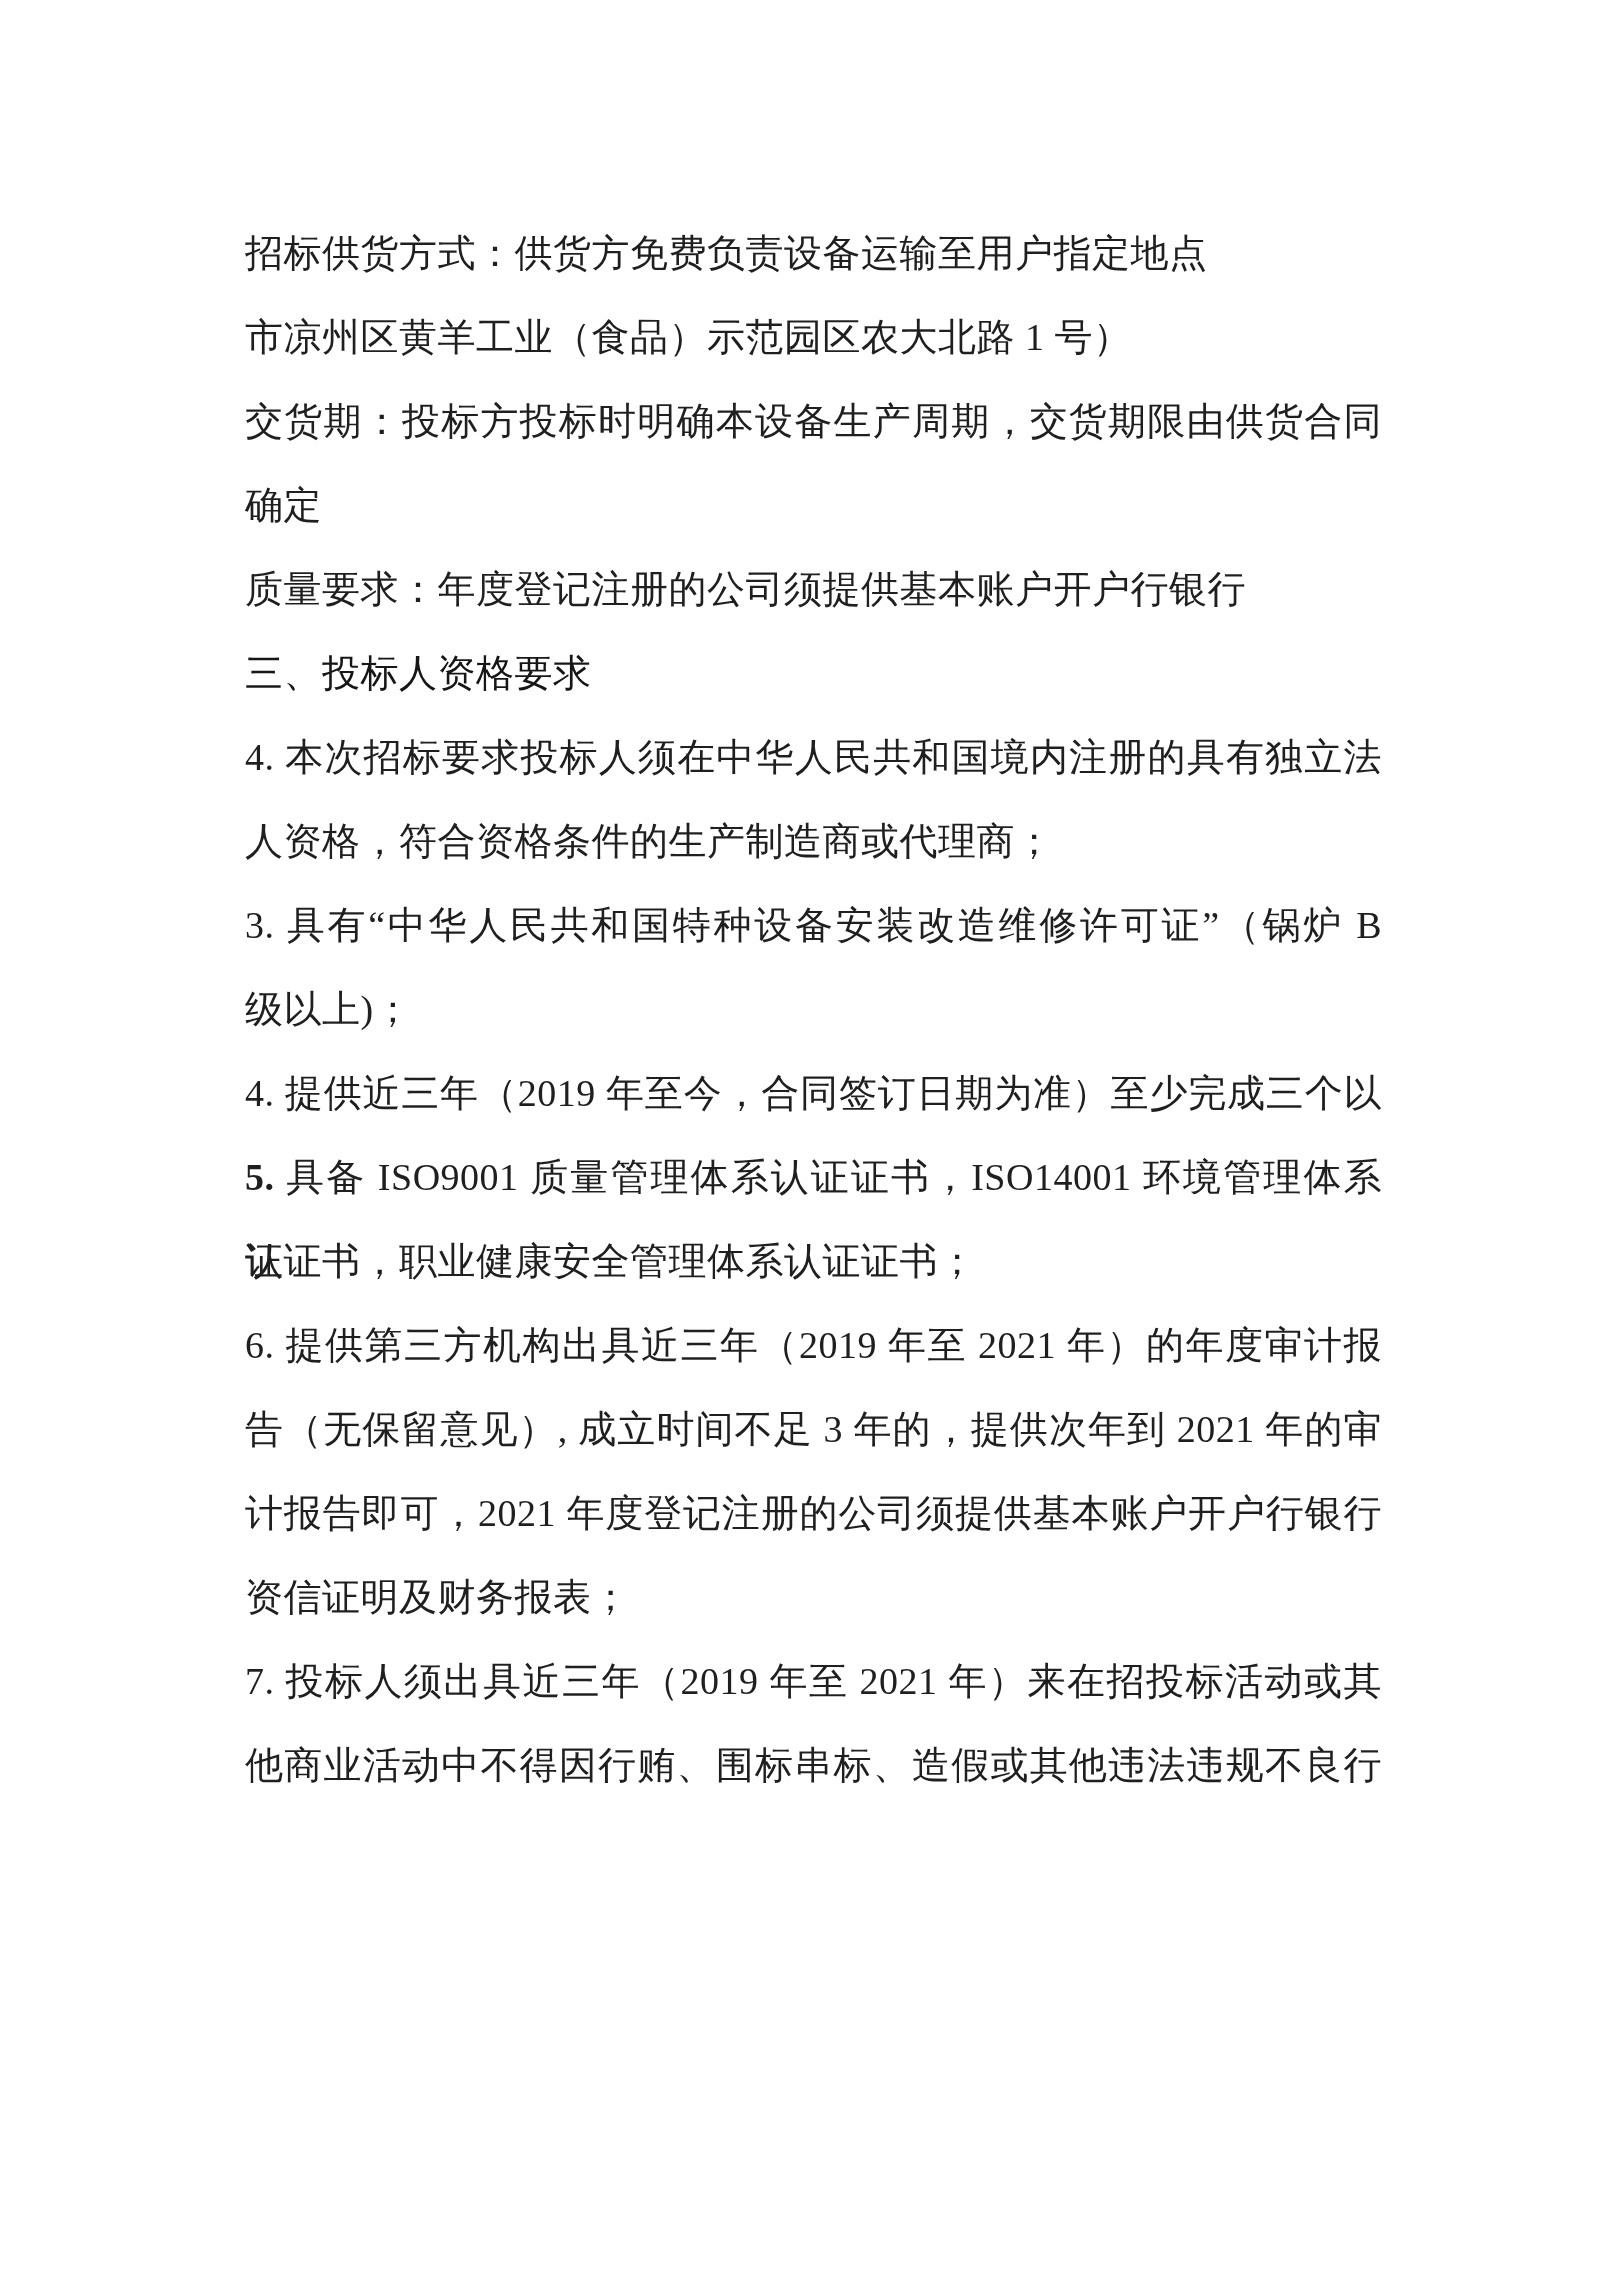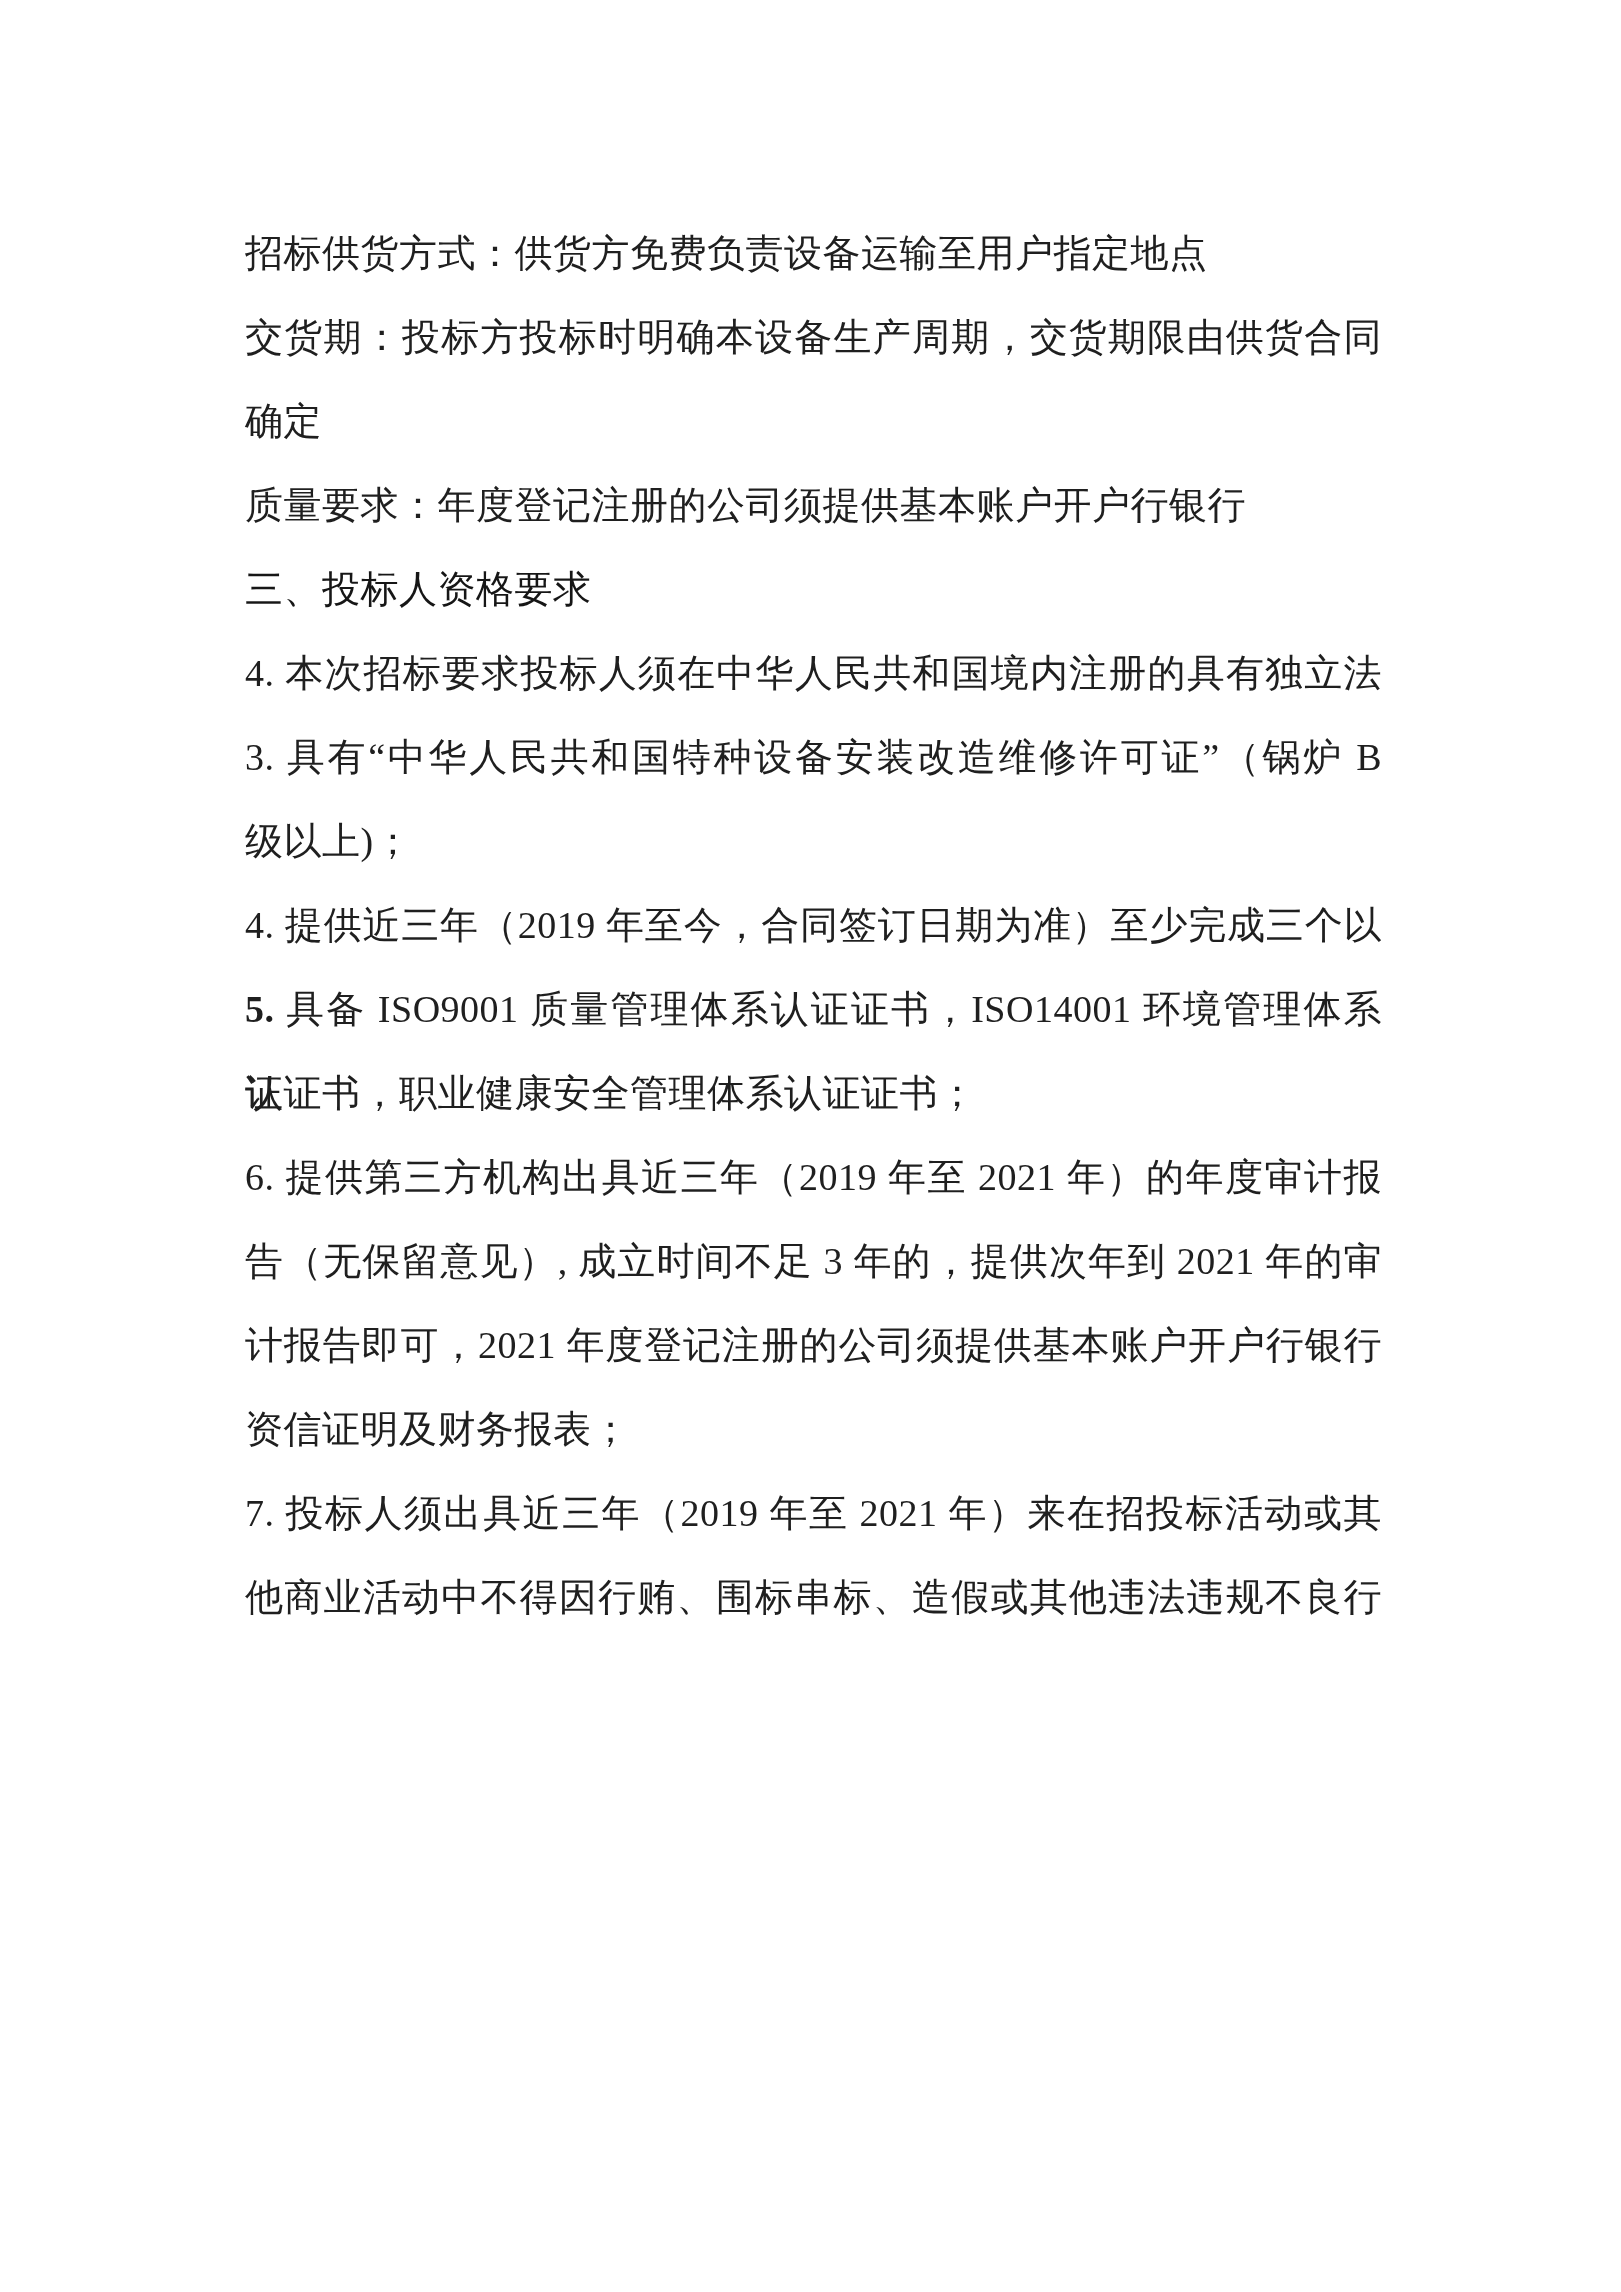--- a/index.html
+++ b/index.html
@@ -42,25 +42,27 @@
   }
   .num {
     font-weight: 700;
   }
 </style>
 </head>
 <body>
 
 <div class="doc">
   <div class="line">招标供货方式：供货方免费负责设备运输至用户指定地点</div>
+  <div class="line">市凉州区黄羊工业（食品）示范园区农大北路 1 号）</div>
   <div class="line justify">交货期：投标方投标时明确本设备生产周期，交货期限由供货合同</div>
   <div class="line">确定</div>
   <div class="line">质量要求：年度登记注册的公司须提供基本账户开户行银行</div>
   <div class="line heading">三、投标人资格要求</div>
   <div class="line justify">4. 本次招标要求投标人须在中华人民共和国境内注册的具有独立法</div>
+  <div class="line">人资格，符合资格条件的生产制造商或代理商；</div>
   <div class="line justify">3. 具有“中华人民共和国特种设备安装改造维修许可证”（锅炉 B</div>
   <div class="line">级以上)；</div>
   <div class="line justify">4. 提供近三年（2019 年至今，合同签订日期为准）至少完成三个以</div>
   <div class="line justify"><span class="num">5.</span><span> 具备 ISO9001 质量管理体系认证证书，ISO14001 环境管理体系认</span></div>
   <div class="line">证证书，职业健康安全管理体系认证证书；</div>
   <div class="line justify">6. 提供第三方机构出具近三年（2019 年至 2021 年）的年度审计报</div>
   <div class="line justify">告（无保留意见）, 成立时间不足 3 年的，提供次年到 2021 年的审</div>
   <div class="line justify">计报告即可，2021 年度登记注册的公司须提供基本账户开户行银行</div>
   <div class="line">资信证明及财务报表；</div>
   <div class="line justify">7. 投标人须出具近三年（2019 年至 2021 年）来在招投标活动或其</div>

